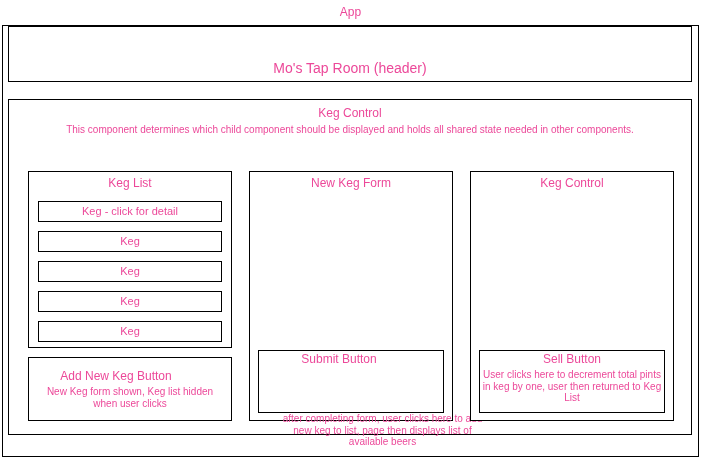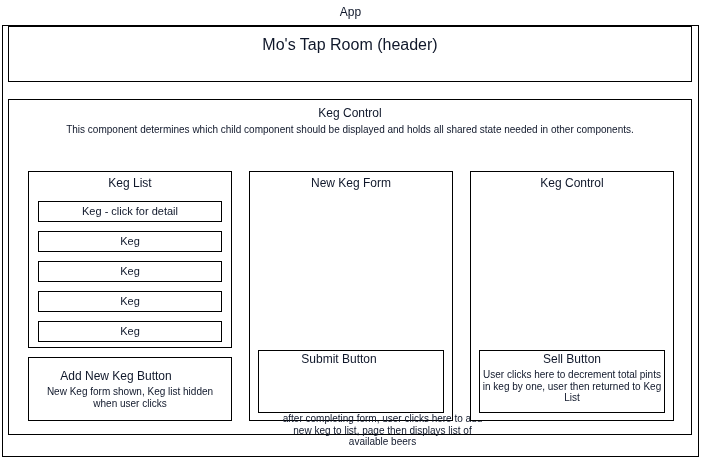--- a/index.html
+++ b/index.html
@@ -23,21 +23,21 @@
     position: absolute;
     box-sizing: border-box;
     border: 1px solid #000000;
     background: #ffffff;
   }
   .label {
     position: absolute;
     box-sizing: border-box;
     text-align: center;
     line-height: 1.15;
-    color: #0f172a;
+    color: #ec4899;
   }
   #app-outline {
     left: 2px;
     top: 25px;
     width: 697px;
     height: 432px;
     border: none;
   }
   #app-title {
     left: 0px;
@@ -48,23 +48,23 @@
 
   
   #header-box {
     left: 8px;
     top: 26px;
     width: 684px;
     height: 56px;
   }
   #header-title {
     left: 8px;
-    top: 36px;
-    width: 684px;
-    font-size: 16px;
+    top: 60px;
+    width: 684px;
+    font-size: 14px;
   }
 
   
   #keg-control-box {
     left: 8px;
     top: 99px;
     width: 684px;
     height: 336px;
   }
   #keg-control-title {

